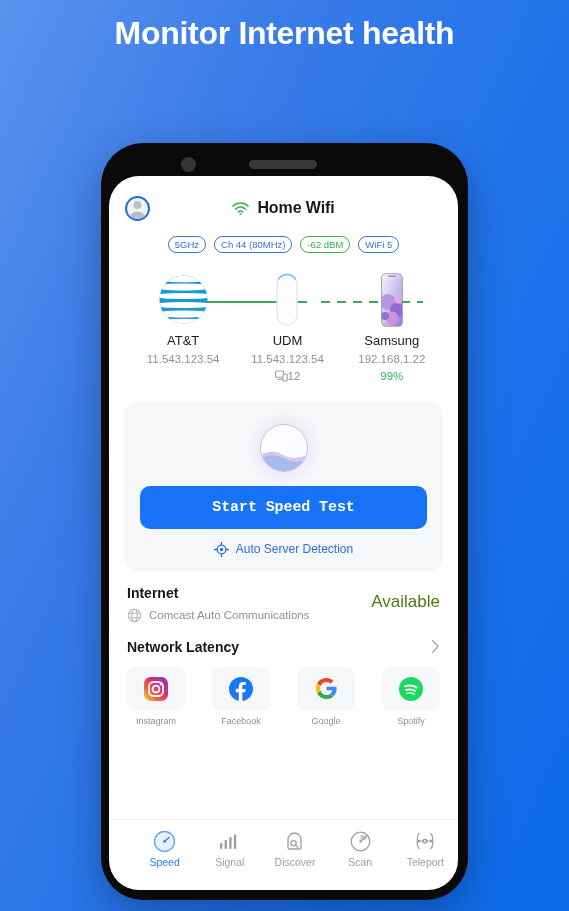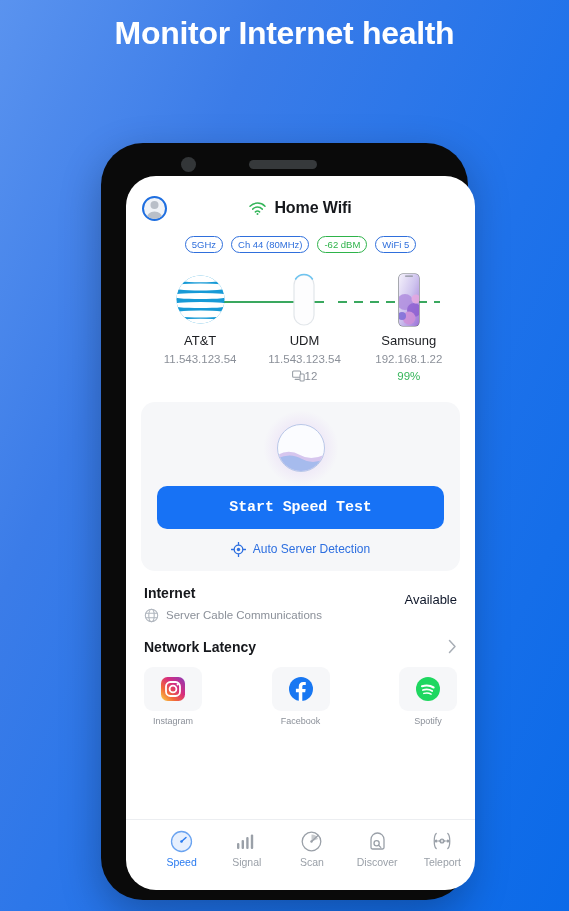--- a/index.html
+++ b/index.html
@@ -40,21 +40,21 @@
     width: 15px; height: 15px; border-radius: 50%;
     background: #333638;
   }
   .speaker {
     position: absolute; top: 17px; left: 148px;
     width: 68px; height: 9px; border-radius: 5px;
     background: #36393b;
   }
   .screen {
     position: absolute;
-    left: 25px; top: 33px;
+    left: 8px; top: 33px;
     width: 349px; height: 714px;
     background: #ffffff;
     border-radius: 30px;
     overflow: hidden;
   }
 
   
   .app-header {
     position: relative;
     height: 44px;
@@ -188,21 +188,21 @@
   .internet {
     display: flex; align-items: flex-start; justify-content: space-between;
     padding: 14px 18px 0;
   }
   .internet-label { font-size: 14px; font-weight: bold; color: #16181c; }
   .isp {
     display: flex; align-items: center; gap: 7px;
     margin-top: 7px;
     font-size: 11.5px; color: #8b9099;
   }
-  .status-available { font-size: 13px; color: #0f172a; margin-top: 7px; }
+  .status-available { font-size: 17px; color: #4d7c0f; margin-top: 7px; }
 
   .latency-row {
     display: flex; align-items: center; justify-content: space-between;
     padding: 16px 18px 0;
     cursor: pointer;
   }
   .latency-label { font-size: 14px; font-weight: bold; color: #16181c; }
 
   
   .apps {
@@ -376,21 +376,21 @@
 
     <div class="internet">
       <div>
         <div class="internet-label">Internet</div>
         <div class="isp">
           <svg width="15" height="15" viewBox="0 0 15 15">
             <circle cx="7.5" cy="7.5" r="6.2" fill="none" stroke="#b0b6be" stroke-width="1.1"></circle>
             <ellipse cx="7.5" cy="7.5" rx="2.7" ry="6.2" fill="none" stroke="#b0b6be" stroke-width="1.1"></ellipse>
             <path d="M1.6 5.2h11.8M1.6 9.8h11.8" stroke="#b0b6be" stroke-width="1.1"></path>
           </svg>
-          <span>Server Cable Communications</span>
+          <span>Comcast Auto Communications</span>
         </div>
       </div>
       <div class="status-available">Available</div>
     </div>
 
     <div class="latency-row">
       <span class="latency-label">Network Latency</span>
       <svg width="9" height="15" viewBox="0 0 9 15">
         <path d="M1.5 1.5L7 7.5L1.5 13.5" fill="none" stroke="#a8aeb6" stroke-width="1.5" stroke-linecap="round" stroke-linejoin="round"></path>
       </svg>
@@ -420,20 +420,31 @@
       <div class="app-tile">
         <div class="app-box">
           <svg width="24" height="24" viewBox="0 0 24 24">
             <circle cx="12" cy="12" r="12" fill="#1877f2"></circle>
             <path d="M13.3 24v-8.7h2.9l.44-3.4h-3.34V9.75c0-.98.27-1.65 1.68-1.65h1.79V5.07A24 24 0 0 0 14.15 4.9c-2.58 0-4.35 1.58-4.35 4.47v2.5H6.9v3.4h2.9V24z" fill="#ffffff"></path>
           </svg>
         </div>
         <div class="app-name">Facebook</div>
       </div>
 
+      <div class="app-tile">
+        <div class="app-box">
+          <svg width="23" height="23" viewBox="0 0 48 48">
+            <path fill="#4285F4" d="M45.1 24.5c0-1.6-.1-2.8-.4-4.1H24v7.4h12.1c-.2 2-1.6 5-4.5 7l6.9 5.3c4.1-3.8 6.6-9.4 6.6-15.6z"></path>
+            <path fill="#34A853" d="M24 46c5.9 0 10.9-1.9 14.5-5.3l-6.9-5.3c-1.8 1.3-4.3 2.2-7.6 2.2-5.8 0-10.7-3.8-12.5-9.1l-7.1 5.5C8 41.3 15.4 46 24 46z"></path>
+            <path fill="#FBBC05" d="M11.5 28.5c-.5-1.4-.8-2.9-.8-4.5s.3-3.1.7-4.5l-7.1-5.5C2.9 17 2 20.4 2 24s.9 7 2.4 10z"></path>
+            <path fill="#EA4335" d="M24 10.6c4.1 0 6.9 1.8 8.5 3.3l6.2-6C34.9 4.4 29.9 2 24 2 15.4 2 8 6.7 4.4 13.5l7.1 5.5C13.3 14.4 18.2 10.6 24 10.6z"></path>
+          </svg>
+        </div>
+        <div class="app-name">Google</div>
+      </div>
 
       <div class="app-tile">
         <div class="app-box">
           <svg width="24" height="24" viewBox="0 0 24 24">
             <circle cx="12" cy="12" r="12" fill="#1ed760"></circle>
             <path d="M6 9.3c3.8-1.1 8.4-.8 11.6 1.2" stroke="#fff" stroke-width="2.1" fill="none" stroke-linecap="round"></path>
             <path d="M6.9 13c3.1-.9 6.7-.6 9.3 1" stroke="#fff" stroke-width="1.8" fill="none" stroke-linecap="round"></path>
             <path d="M7.8 16.4c2.5-.7 5.3-.5 7.3.8" stroke="#fff" stroke-width="1.5" fill="none" stroke-linecap="round"></path>
           </svg>
         </div>
@@ -463,38 +474,38 @@
               <rect x="15.8" y="4.5" width="2.4" height="14.5" rx="1.1"></rect>
             </g>
           </svg>
         </div>
         <div class="nav-label">Signal</div>
       </div>
 
       <div class="nav-item">
         <div class="nav-ico">
           <svg width="23" height="23" viewBox="0 0 23 23">
+            <path d="M5 9.5a6.5 6.5 0 1 1 13 0v8.1a1.4 1.4 0 0 1-1.4 1.4H6.4A1.4 1.4 0 0 1 5 17.6z" fill="none" stroke="#9aa0a8" stroke-width="1.3"></path>
+            <circle cx="10.6" cy="13.2" r="2.6" fill="none" stroke="#9aa0a8" stroke-width="1.3"></circle>
+            <path d="M12.6 15.2l2.2 2.2" stroke="#9aa0a8" stroke-width="1.3" stroke-linecap="round"></path>
+          </svg>
+        </div>
+        <div class="nav-label">Discover</div>
+      </div>
+
+      <div class="nav-item">
+        <div class="nav-ico">
+          <svg width="23" height="23" viewBox="0 0 23 23">
             <circle cx="11.5" cy="11.5" r="9.3" fill="none" stroke="#9aa0a8" stroke-width="1.3"></circle>
             <path d="M11.5 11.5L18 5.6" stroke="#9aa0a8" stroke-width="1.3" stroke-linecap="round"></path>
             <path d="M11.5 4.5a7 7 0 0 1 6.5 4.4L11.5 11.5z" fill="#9aa0a8" opacity="0.55"></path>
             <circle cx="11.5" cy="11.5" r="1.2" fill="#9aa0a8"></circle>
           </svg>
         </div>
         <div class="nav-label">Scan</div>
-      </div>
-
-      <div class="nav-item">
-        <div class="nav-ico">
-          <svg width="23" height="23" viewBox="0 0 23 23">
-            <path d="M5 9.5a6.5 6.5 0 1 1 13 0v8.1a1.4 1.4 0 0 1-1.4 1.4H6.4A1.4 1.4 0 0 1 5 17.6z" fill="none" stroke="#9aa0a8" stroke-width="1.3"></path>
-            <circle cx="10.6" cy="13.2" r="2.6" fill="none" stroke="#9aa0a8" stroke-width="1.3"></circle>
-            <path d="M12.6 15.2l2.2 2.2" stroke="#9aa0a8" stroke-width="1.3" stroke-linecap="round"></path>
-          </svg>
-        </div>
-        <div class="nav-label">Discover</div>
       </div>
 
       <div class="nav-item">
         <div class="nav-ico">
           <svg width="26" height="22" viewBox="0 0 26 22">
             <path d="M7.2 3.4C4.6 5.6 4.6 16.4 7.2 18.6" fill="none" stroke="#9aa0a8" stroke-width="1.3" stroke-linecap="round"></path>
             <path d="M18.8 3.4c2.6 2.2 2.6 13 0 15.2" fill="none" stroke="#9aa0a8" stroke-width="1.3" stroke-linecap="round"></path>
             <path d="M9.8 11h2.2M14 11h2.2" stroke="#9aa0a8" stroke-width="1.3" stroke-linecap="round"></path>
             <circle cx="13" cy="11" r="1.9" fill="none" stroke="#9aa0a8" stroke-width="1.3"></circle>
             <circle cx="7.2" cy="11" r="1.5" fill="#9aa0a8"></circle>

